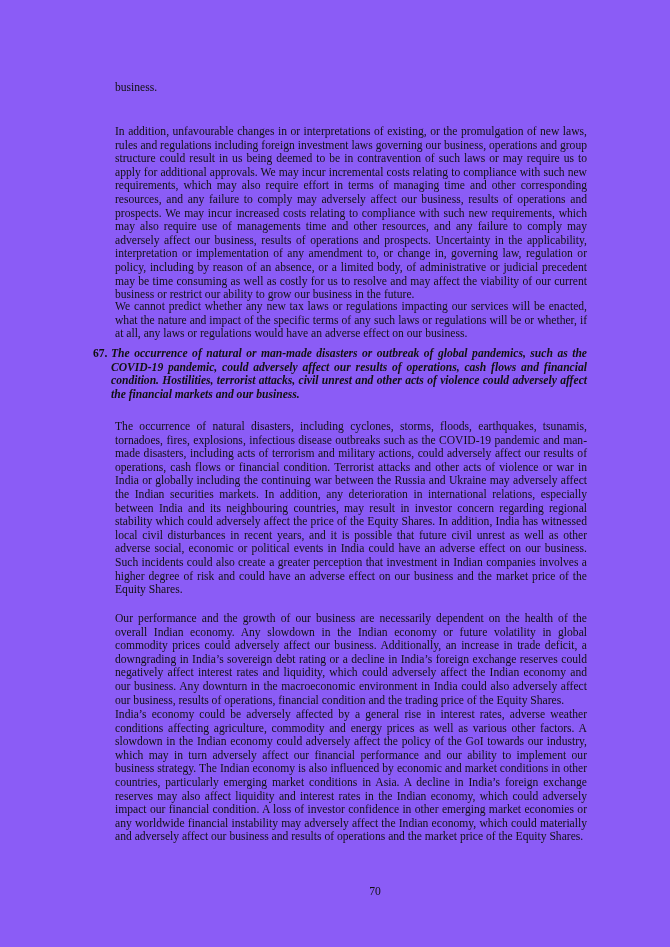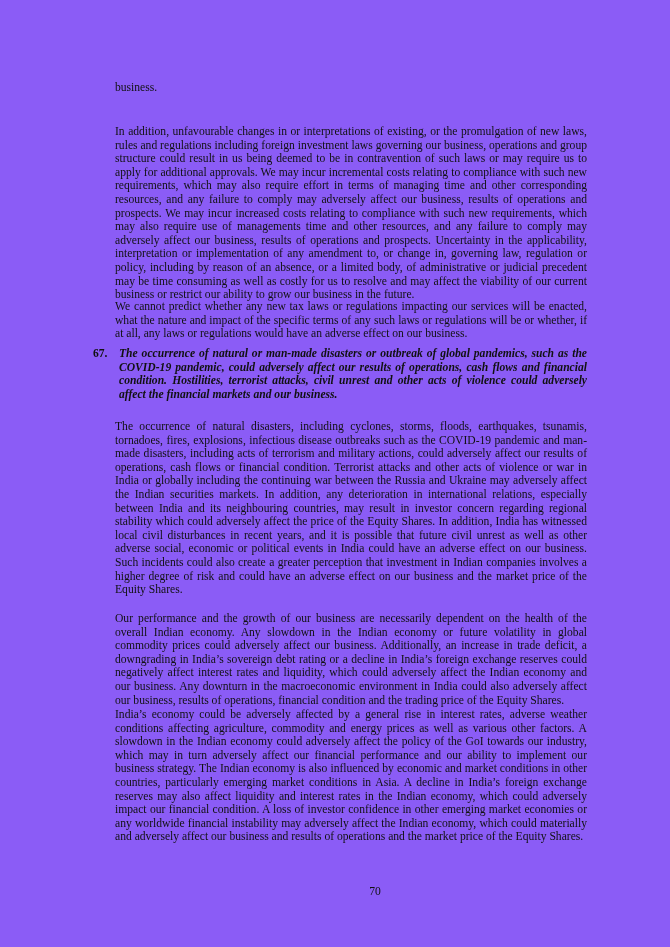--- a/index.html
+++ b/index.html
@@ -4,21 +4,21 @@
 <style>
   html, body { margin: 0; padding: 0; background: #ffffff; }
   body { width: 670px; height: 947px; position: relative; overflow: hidden;
          font-family: "Liberation Serif", "DejaVu Serif", serif; color: #111; }
   .page { position: absolute; left: 0; top: 0; width: 670px; height: 947px; background: #8b5cf6; }
   .block { position: absolute; left: 115px; width: 472px; font-size: 11.6px; line-height: 13.6px;
            text-align: justify; margin: 0; }
   .heading { position: absolute; left: 93px; width: 494px; font-size: 11.6px; line-height: 13.6px;
              font-weight: bold; margin: 0; }
   .heading .num { position: absolute; left: 0; top: 0; font-style: normal; }
-  .heading .title { display: block; margin-left: 26px; font-style: italic; text-align: justify; }
+  .heading .title { display: block; margin-left: 18px; font-style: italic; text-align: justify; }
   .pagenum { position: absolute; left: 0; width: 670px; text-align: center; top: 885px; font-size: 11.6px; padding-left: 40px; }
 </style>
 </head>
 <body>
 
 <div class="page">
 
   <p class="block" style="top:81px;">business.</p>
 
   <p class="block" style="top:125px;">In addition, unfavourable changes in or interpretations of existing, or the promulgation of new laws, rules and regulations including foreign investment laws governing our business, operations and group structure could result in us being deemed to be in contravention of such laws or may require us to apply for additional approvals. We may incur incremental costs relating to compliance with such new requirements, which may also require effort in terms of managing time and other corresponding resources, and any failure to comply may adversely affect our business, results of operations and prospects. We may incur increased costs relating to compliance with such new requirements, which may also require use of managements time and other resources, and any failure to comply may adversely affect our business, results of operations and prospects. Uncertainty in the applicability, interpretation or implementation of any amendment to, or change in, governing law, regulation or policy, including by reason of an absence, or a limited body, of administrative or judicial precedent may be time consuming as well as costly for us to resolve and may affect the viability of our current business or restrict our ability to grow our business in the future.</p>

